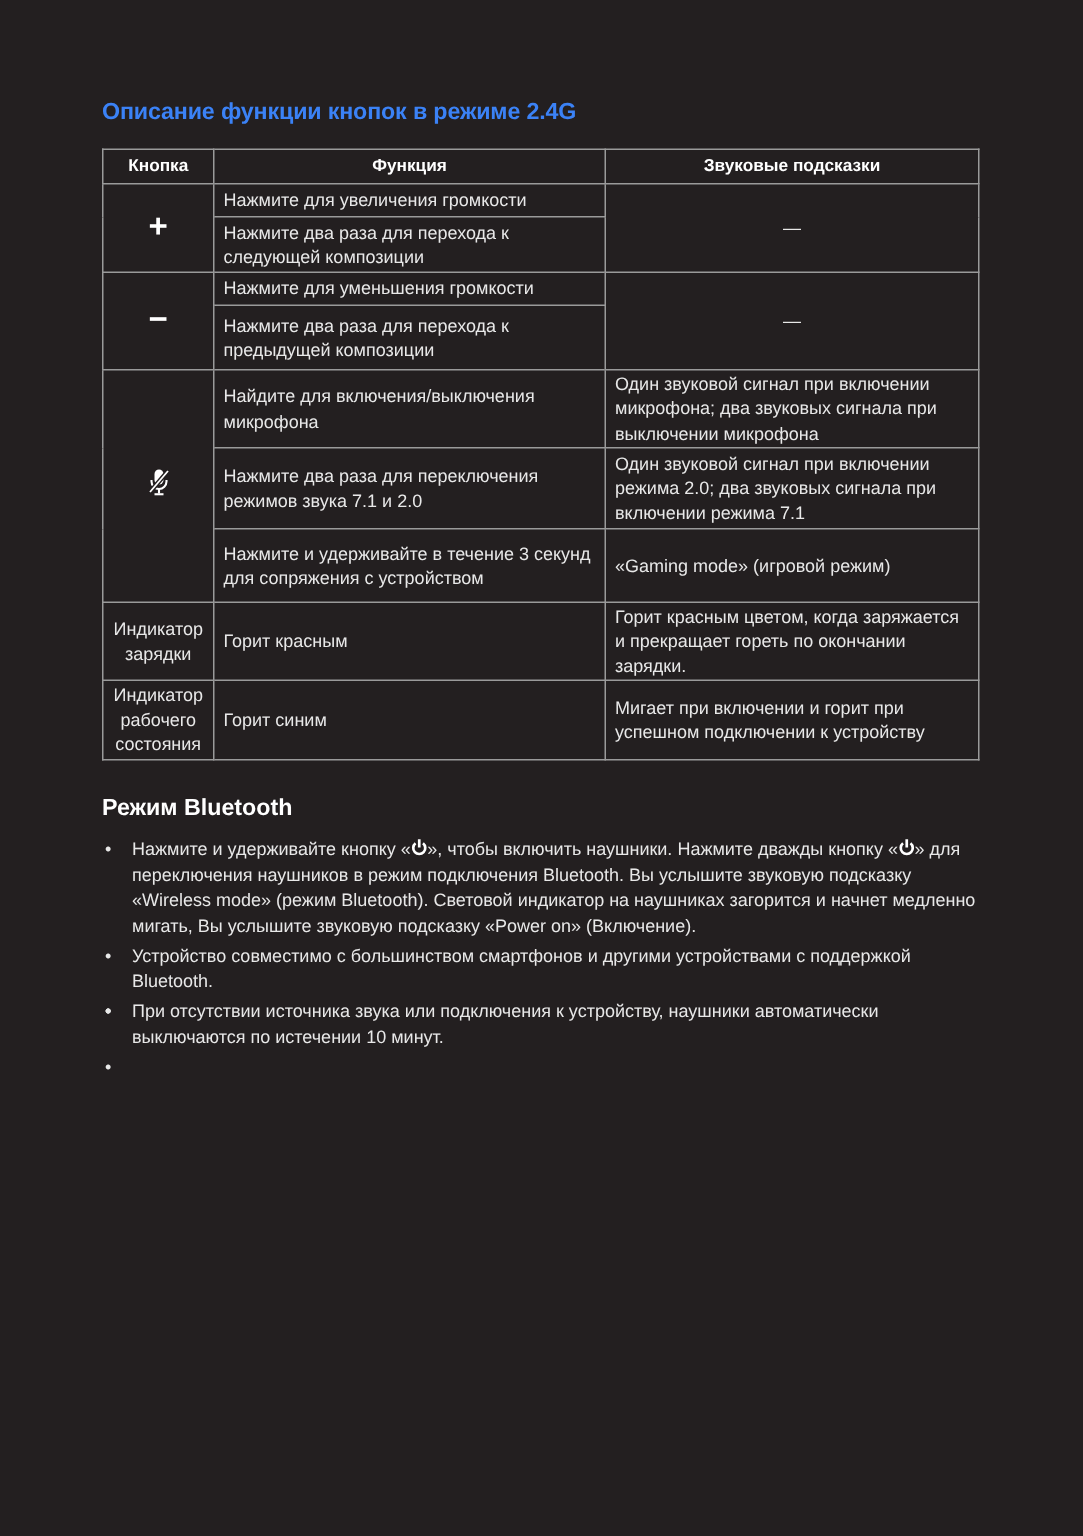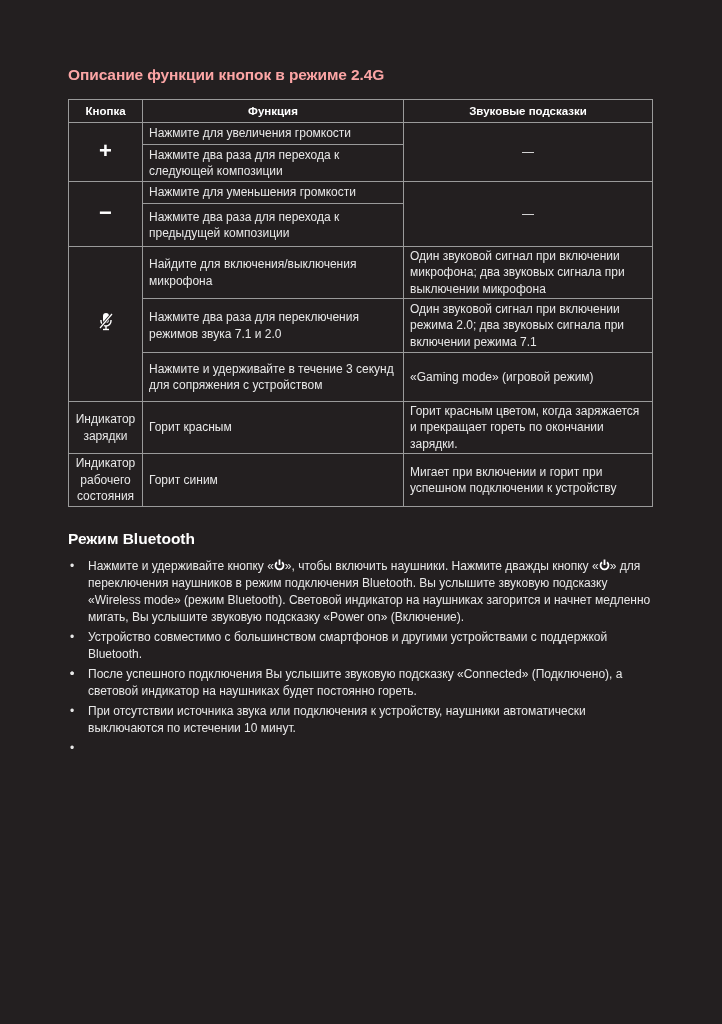--- a/index.html
+++ b/index.html
@@ -6,21 +6,21 @@
   body {
     width: 722px; height: 1024px;
     background: #231f20;
     color: #e6e6e6;
     font-family: "Liberation Sans", "DejaVu Sans", sans-serif;
     position: relative;
     overflow: hidden;
   }
   .h1 {
     position: absolute; left: 68px; top: 66px;
-    font-size: 15.5px; font-weight: bold; color: #fca5a5;
+    font-size: 15.5px; font-weight: bold; color: #3b82f6;
     letter-spacing: -0.1px;
   }
   .h2 {
     position: absolute; left: 68px; top: 530px;
     font-size: 15.5px; font-weight: bold; color: #ffffff; text-align: center;
   }
   table {
     position: absolute; left: 68px; top: 99px;
     width: 585px;
     border-collapse: collapse;
@@ -146,21 +146,20 @@
   </li>
   <li>
     <span class="bullet">•</span>
     <span>Устройство совместимо с большинством смартфонов и другими устройствами с поддержкой Bluetooth.</span>
   </li>
   <li>
     <span class="bullet">•</span>
   </li>
   <li>
     <span class="bullet">•</span>
-    <span>После успешного подключения Вы услышите звуковую подсказку «Connected» (Подключено), а световой индикатор на наушниках будет постоянно гореть.</span>
   </li>
   <li>
     <span class="bullet">•</span>
     <span>При отсутствии источника звука или подключения к устройству, наушники автоматически выключаются по истечении 10 минут.</span>
   </li>
   <li>
     <span class="bullet">•</span>
   </li>
 </ul>
 

